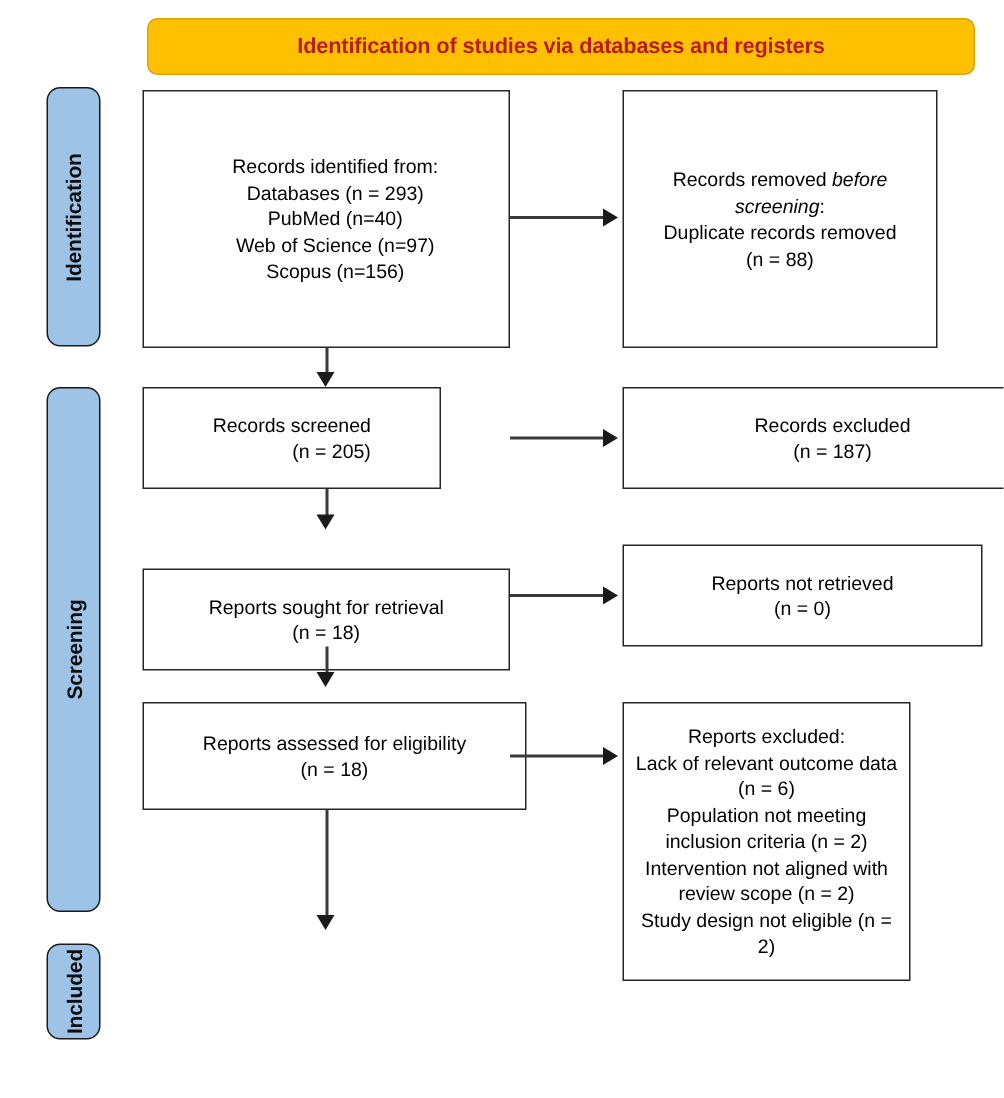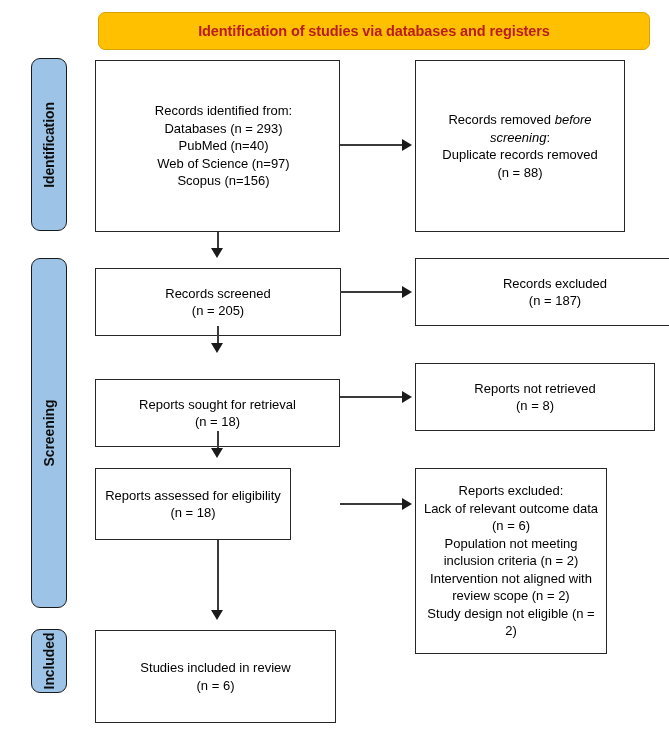--- a/index.html
+++ b/index.html
@@ -86,25 +86,25 @@
   .box-text {
     font-size: 13px;
     line-height: 17.5px;
     color: #000000;
     white-space: pre-line;
   }
   .box-text .it { font-style: italic; }
 
   #box-identified   { left: 95px; top: 60px;  width: 245px; height: 172px; padding-left: 18px; }
   #box-removed      { left: 415px; top: 60px;  width: 210px; height: 172px; }
-  #box-screened     { left: 95px; top: 268px; width: 246px; height: 68px; }
+  #box-screened     { left: 95px; top: 258px; width: 199px; height: 68px; text-align: right; }
   #box-excluded     { left: 415px; top: 258px; width: 280px; height: 68px; }
   #box-sought       { left: 95px; top: 379px; width: 245px; height: 68px; }
   #box-notretrieved { left: 415px; top: 363px; width: 240px; height: 68px; }
-  #box-assessed     { left: 95px; top: 468px; width: 196px; height: 72px; }
+  #box-assessed     { left: 95px; top: 468px; width: 256px; height: 72px; }
   #box-repexcluded  { left: 415px; top: 468px; width: 192px; height: 186px; }
   #box-included     { left: 95px; top: 630px; width: 241px; height: 93px; }
 
   
   .conn {
     position: absolute;
     background: #3a3a3a;
   }
   .conn-v { width: 1.6px; }
   .conn-h { height: 1.6px; }
@@ -186,39 +186,35 @@
     <span class="box-text">Records excluded
 (n = 187)</span>
   </div>
 
   <div class="box" id="box-sought">
     <span class="box-text">Reports sought for retrieval
 (n = 18)</span>
   </div>
   <div class="box" id="box-notretrieved">
     <span class="box-text">Reports not retrieved
-(n = 8)</span>
+(n = 0)</span>
   </div>
 
   <div class="box" id="box-assessed">
     <span class="box-text">Reports assessed for eligibility
 (n = 18)</span>
   </div>
   <div class="box" id="box-repexcluded">
     <span class="box-text">Reports excluded:
 Lack of relevant outcome data (n = 6)
 Population not meeting inclusion criteria (n = 2)
 Intervention not aligned with review scope (n = 2)
 Study design not eligible (n = 2)</span>
   </div>
 
-  <div class="box" id="box-included">
-    <span class="box-text">Studies included in review
-(n = 6)</span>
-  </div>
 
   <div class="conn conn-v" id="v1"></div>
   <div class="arrow-down" id="a1"></div>
   <div class="conn conn-v" id="v2"></div>
   <div class="arrow-down" id="a2"></div>
   <div class="conn conn-v" id="v3"></div>
   <div class="arrow-down" id="a3"></div>
   <div class="conn conn-v" id="v4"></div>
   <div class="arrow-down" id="a4"></div>
 

